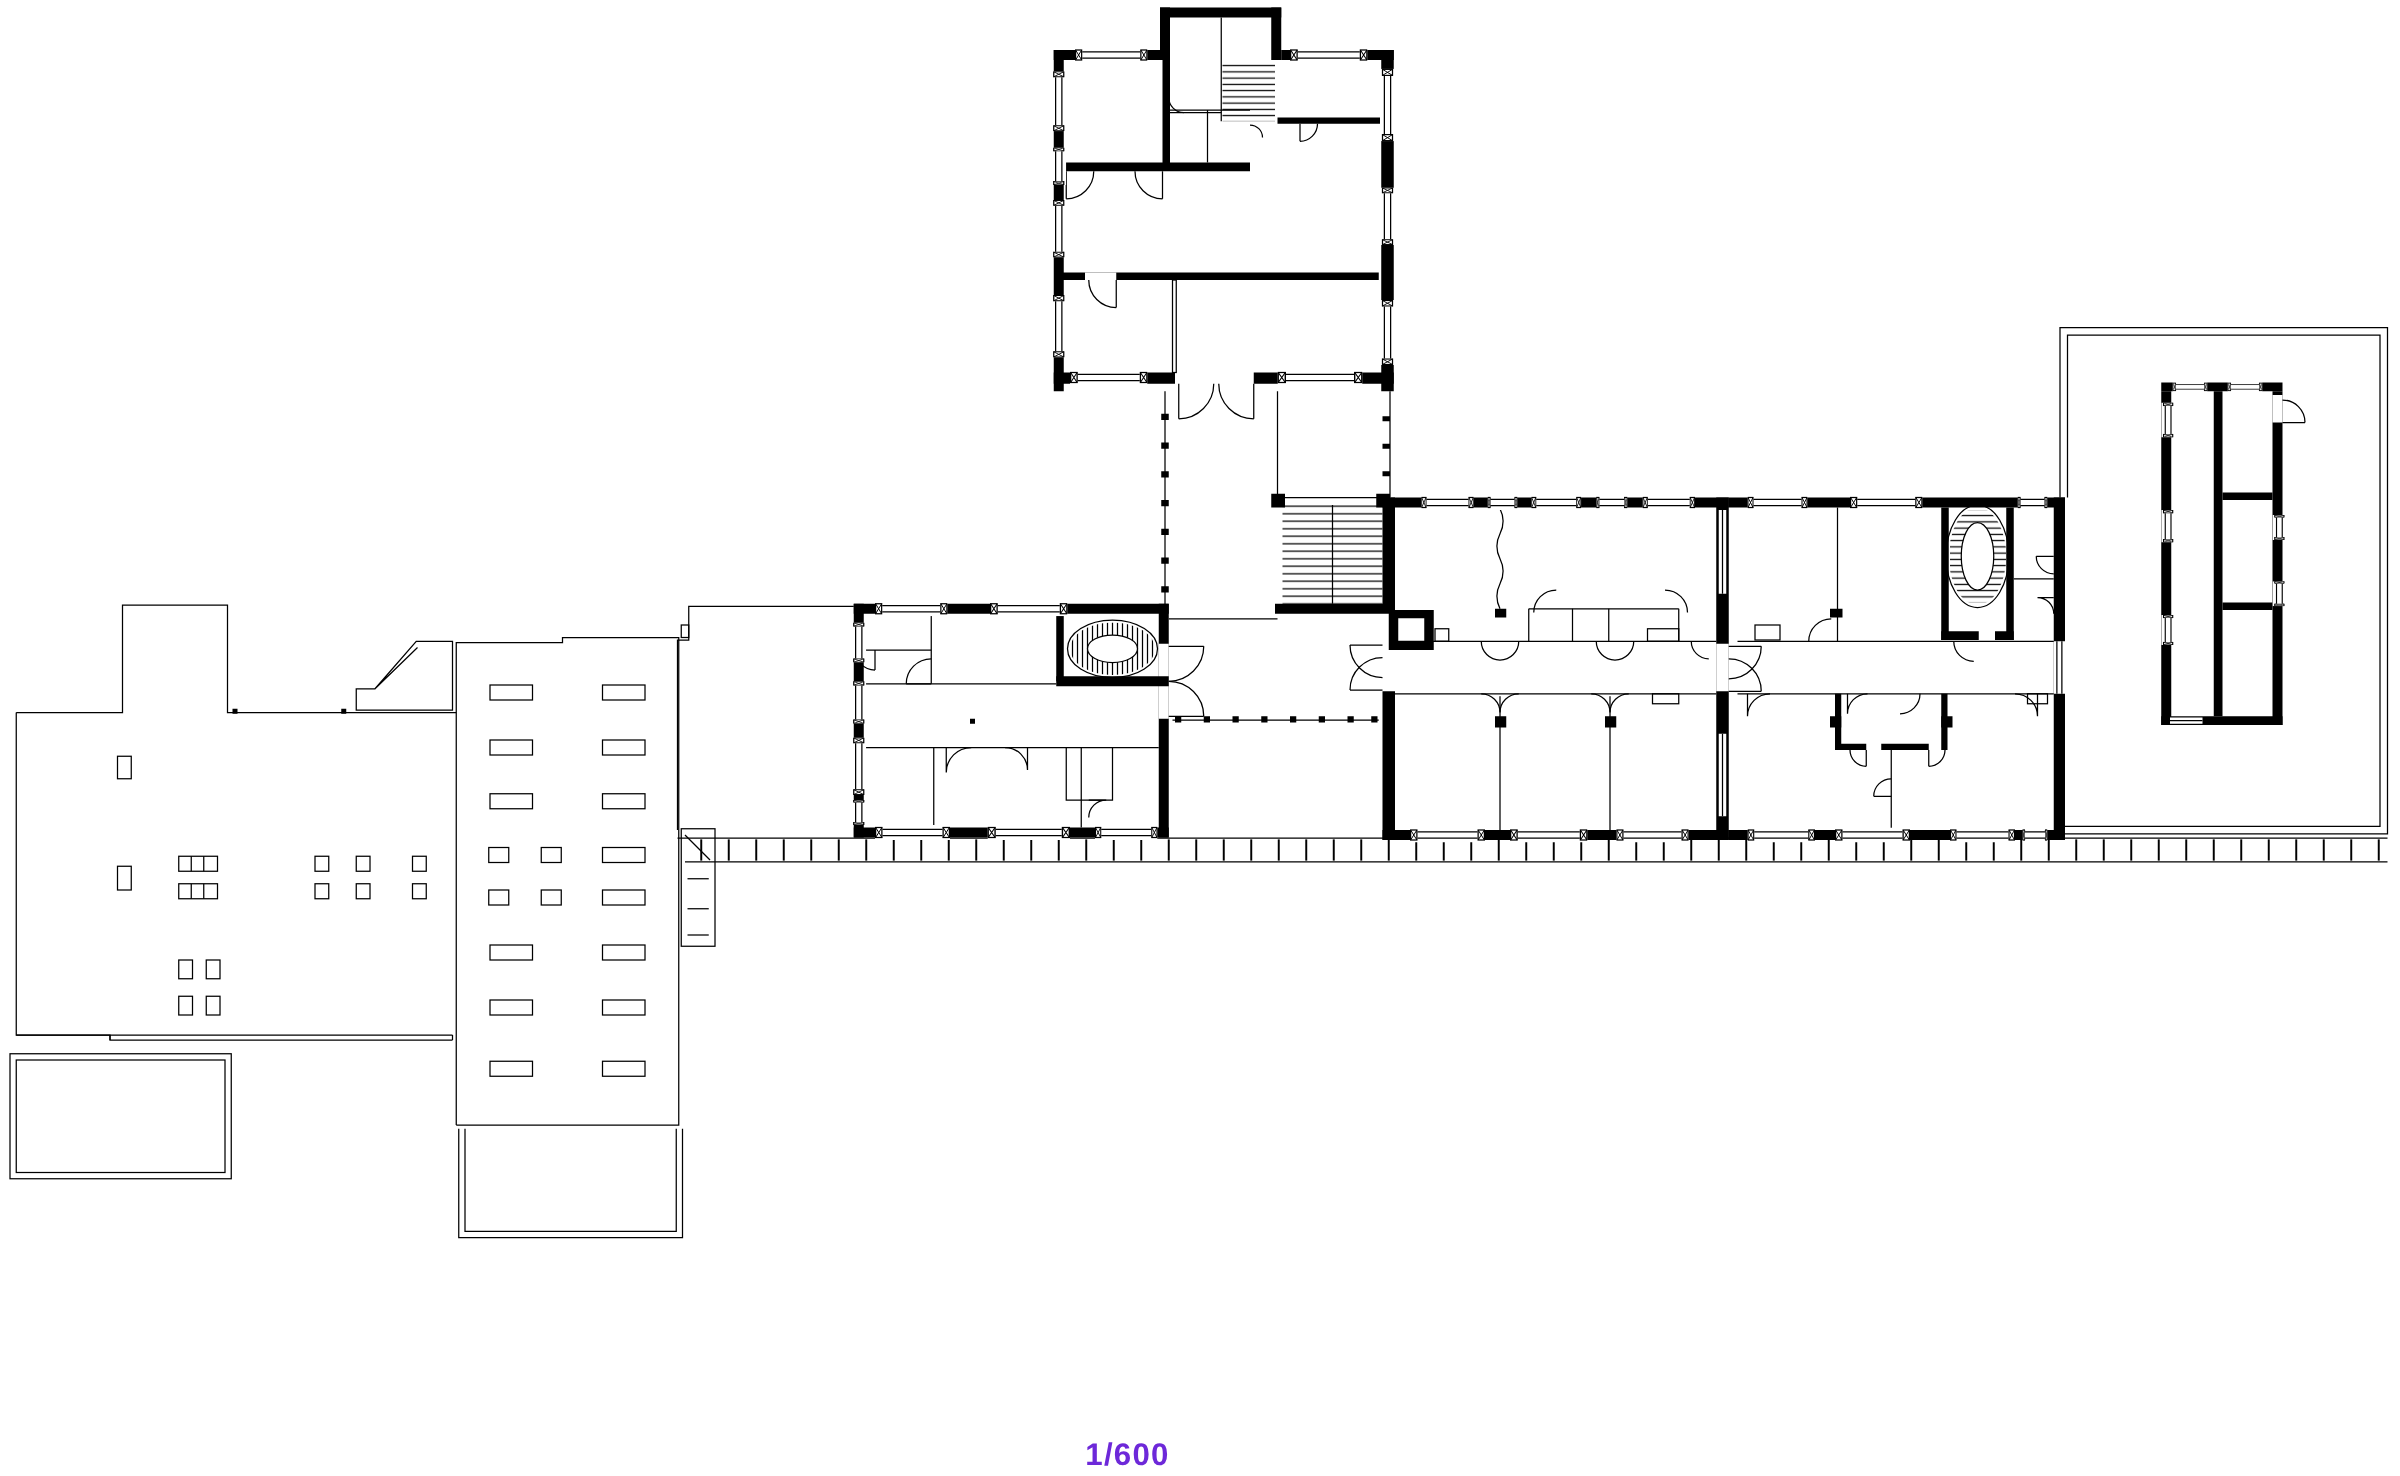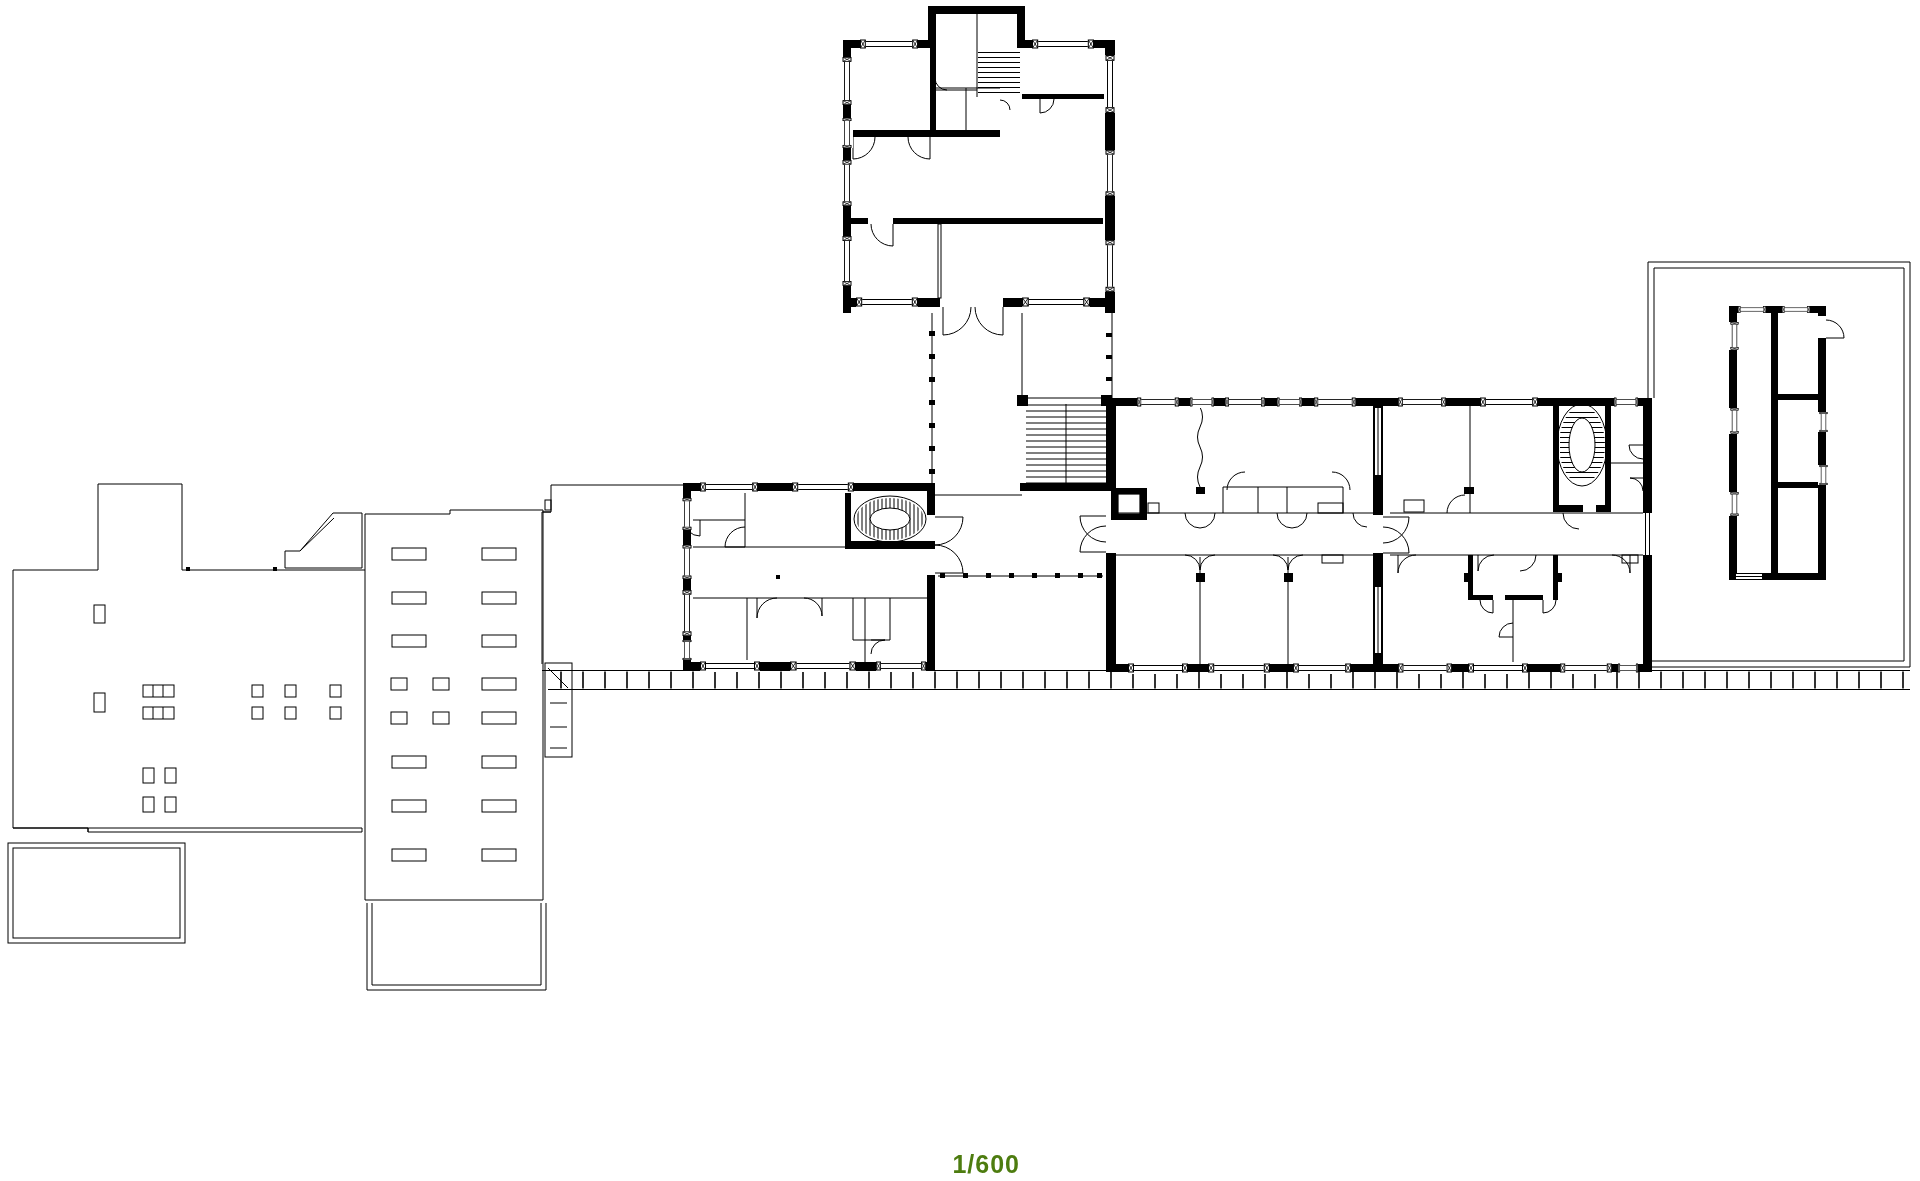--- a/index.html
+++ b/index.html
@@ -2,22 +2,22 @@
 <html><head>
 <meta charset="utf-8">
 <style>
   html,body{margin:0;padding:0;background:#fff;}
   #sheet{position:relative;width:1920px;height:1181px;background:#fff;overflow:hidden;
          font-family:"Liberation Sans",sans-serif;}
   #plan-svg{position:absolute;left:0;top:0;}
   .t{fill:none;stroke:#000;stroke-width:1;}
   .w{fill:#000;stroke:none;}
   .arc{fill:none;stroke:#000;stroke-width:1;}
-  #scale-label{position:absolute;left:880px;top:1150px;width:140px;text-align:right;
-               font-size:25px;font-weight:bold;color:#4d7c0f;letter-spacing:1px;}
+  #scale-label{position:absolute;left:832px;top:1150px;width:140px;text-align:center;
+               font-size:25px;font-weight:bold;color:#6d28d9;letter-spacing:1px;}
 </style>
 </head>
 <body>
 
 <div id="sheet">
 <svg id="plan-svg" width="1920" height="1181" viewBox="0 0 1920 1181">
   <defs>
     <symbol id="win" viewBox="0 0 60 12" preserveAspectRatio="none">
       <rect x="0" y="0" width="60" height="12" fill="#fff"></rect>
       <line x1="6" y1="3.5" x2="54" y2="3.5" stroke="#000" stroke-width="1"></line>

